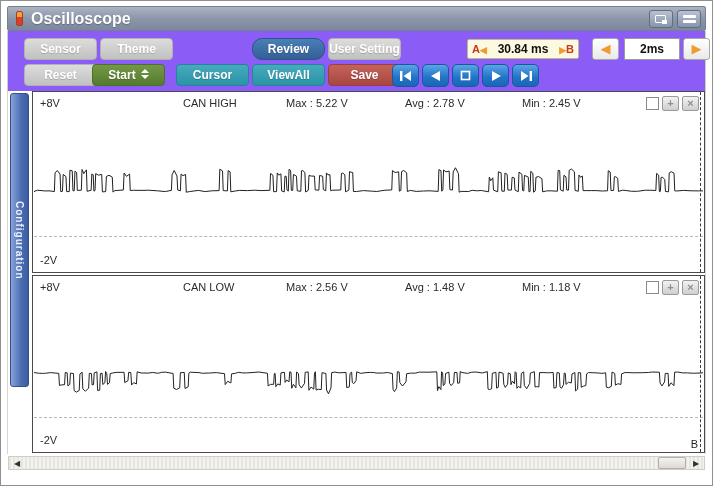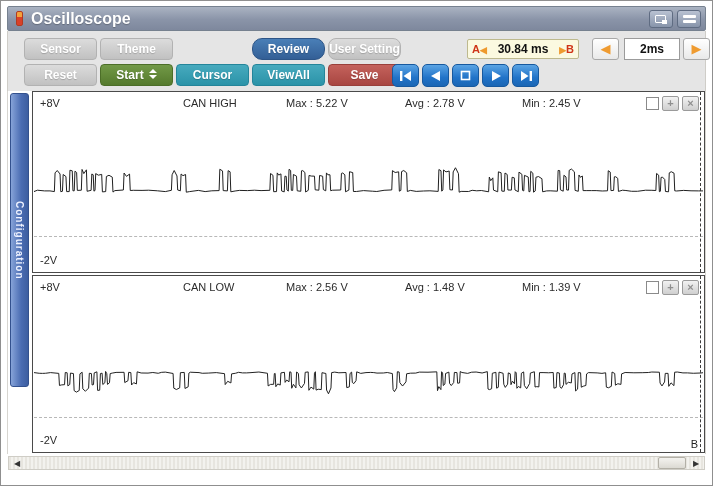--- a/index.html
+++ b/index.html
@@ -28,21 +28,21 @@
     background:linear-gradient(#b9c2d2, #8794aa);
     border:1px solid #5f6c82; position:relative; cursor:pointer;
   }
   .ic-restore { position:absolute; left:5px; top:4px; width:11px; height:8px; border:1px solid #fff; border-radius:1px; }
   .ic-restore::after { content:""; position:absolute; right:-2px; bottom:-2px; width:5px; height:4px; background:#fff; }
   .ic-bars { position:absolute; left:5px; top:4px; width:13px; }
   .ic-bars i { display:block; height:3px; background:#fff; margin-bottom:2px; border-radius:1px; }
   
   .toolbar {
     position:absolute; left:6px; top:30px; right:6px; height:60px;
-    background:#e5e5e5; border-left:1px solid #cfcdc8; border-right:1px solid #cfcdc8;
+    background:#8b5cf6; border-left:1px solid #cfcdc8; border-right:1px solid #cfcdc8;
   }
   .btn {
     position:absolute; width:73px; height:22px; border-radius:4px;
     font-size:12px; font-weight:bold; color:#fff; text-align:center; line-height:21px;
     cursor:pointer; text-shadow:0 1px 1px rgba(0,0,0,.2);
     border:1px solid rgba(0,0,0,.15);
   }
   .btn.gray  { background:linear-gradient(#dcdcdc, #c1c1c1); border-color:#b2b2b2; }
   .btn.teal  { background:linear-gradient(#47aabe, #2b93a8); border-color:#24859a; }
   .btn.blue  { background:linear-gradient(#4a7fb7, #335f96); border-color:#2d5587;border-radius:10px; }
@@ -147,24 +147,24 @@
           </span>
         </div>
     </div>
   </div>
 
   <div class="toolbar">
 
     <div class="btn gray" style="left:16px; top:7px;">Sensor</div>
     <div class="btn gray" style="left:92px; top:7px;">Theme</div>
     <div class="btn blue" style="left:244px; top:7px;">Review</div>
-    <div class="btn gray" style="left:320px; top:7px;border-radius:8px;">User Setting</div>
+    <div class="btn gray" style="left:320px; top:7px;">User Setting</div>
 
     <div class="btn gray" style="left:16px; top:33px;">Reset</div>
-    <div class="btn green" style="left:92px; top:33px;">
+    <div class="btn green" style="left:84px; top:33px;">
       <span>Start</span><span class="spinner"><i class="up"></i><i class="dn"></i></span>
     </div>
     <div class="btn teal" style="left:168px; top:33px;">Cursor</div>
     <div class="btn teal" style="left:244px; top:33px;">ViewAll</div>
     <div class="btn red" style="left:320px; top:33px;">Save</div>
 
     <div class="pb-btn" style="left:384px;">
       <svg width="14" height="10" viewBox="0 0 14 10">
           <rect x="1" y="0" width="2.4" height="10" fill="#fff"></rect>
           <polygon points="12,0 12,10 4.5,5" fill="#fff"></polygon>
@@ -231,21 +231,21 @@
       </div>
 
       <div class="panel p1">
         <svg class="wave" viewBox="0 0 670 180" preserveAspectRatio="none">
             <path d="M0 99.0L0.0 98.9L5.2 99.6L8.4 99.7L11.5 99.6L16.6 98.9L24.8 99.7L25.5 112.2L27.7 111.6L30.6 111.4L31.3 98.8L33.2 99.1L33.9 112.6L35.8 111.2L36.5 99.4L39.5 99.9L40.2 117.5L42.4 119.1L45.3 117.4L46.0 100.2L48.2 98.5L48.9 115.7L51.5 118.2L54.7 114.9L55.4 99.6L57.5 99.9L58.2 111.7L59.6 111.3L60.3 99.2L63.0 98.1L63.7 117.3L65.8 117.1L66.5 99.9L68.2 99.5L68.9 111.2L71.0 109.3L71.7 97.7L72.9 100.0L73.6 111.1L75.6 109.4L76.3 99.9L78.4 99.4L82.2 98.7L90.2 98.6L90.9 109.2L94.1 107.3L94.8 98.6L97.0 98.9L97.7 111.7L99.8 109.3L102.6 110.6L103.3 98.1L107.3 99.3L114.2 99.4L119.0 98.8L124.4 99.6L127.9 98.6L131.6 98.4L139.3 99.8L140.0 115.0L142.6 116.4L145.9 114.7L146.6 99.0L150.5 98.7L151.2 115.3L154.4 113.6L155.1 99.5L156.5 98.5L165.3 98.9L168.5 99.6L174.5 99.4L182.6 98.9L190.8 100.0L191.5 111.3L194.0 107.9L197.2 109.6L197.9 100.2L201.8 99.6L204.9 98.6L208.8 99.2L212.7 99.2L216.3 99.0L225.2 98.3L233.8 99.6L234.5 112.7L236.9 111.1L240.0 111.0L240.7 100.0L241.5 99.7L242.2 113.5L244.1 110.6L246.6 111.8L247.3 99.2L250.8 98.6L251.5 109.0L253.1 106.6L255.4 108.4L256.1 98.1L257.4 98.5L258.1 115.1L259.8 111.0L262.3 114.7L263.0 98.3L264.8 99.8L265.5 111.5L267.8 114.8L270.9 110.1L271.6 98.6L274.6 98.2L275.3 117.2L277.4 113.9L280.2 116.0L280.9 99.5L281.8 98.0L282.5 117.0L284.7 116.1L287.7 116.5L288.4 99.0L292.3 99.8L293.0 116.9L294.9 120.8L297.4 114.8L298.1 98.9L301.2 98.4L305.3 99.1L312.5 98.8L313.2 114.4L315.8 113.7L316.5 99.8L318.1 98.4L318.8 109.1L320.3 110.3L322.5 107.2L323.2 98.1L327.2 99.7L332.5 98.9L337.2 98.7L340.3 98.9L343.5 99.4L349.9 99.3L353.8 98.8L358.9 99.9L359.6 116.4L361.0 118.6L363.2 114.7L363.9 98.0L365.7 98.3L366.4 109.3L369.1 112.8L372.5 108.5L373.2 100.1L377.1 99.5L382.3 99.4L385.9 98.4L394.6 98.5L403.4 98.1L404.1 117.6L405.4 113.4L407.5 116.5L408.2 98.0L409.2 99.4L409.9 112.3L411.5 110.8L412.2 99.8L415.5 98.4L416.2 110.1L417.9 112.3L420.3 109.2L421.0 98.7L423.6 98.9L424.3 109.9L426.2 109.6L426.9 97.8L428.6 98.8L434.3 99.7L438.3 98.5L442.8 98.3L448.8 99.3L454.0 97.9L454.7 115.9L456.1 116.5L458.3 115.6L459.0 99.6L462.6 98.6L463.3 115.0L465.0 114.1L465.7 98.4L469.8 99.6L470.5 111.0L472.0 114.2L474.3 110.9L475.0 99.2L477.0 100.1L477.7 111.4L479.1 107.7L481.2 110.4L481.9 98.0L482.9 99.1L483.6 115.1L485.1 113.3L487.4 114.7L488.1 99.6L490.4 98.2L491.1 112.2L493.4 115.6L496.4 110.1L497.1 99.4L501.1 98.0L501.8 113.8L503.4 113.4L505.6 113.7L506.3 98.9L509.8 98.9L515.4 99.1L520.0 98.8L520.7 115.0L523.0 114.3L523.7 98.9L526.1 99.3L526.8 113.6L528.2 115.2L530.3 111.5L531.0 99.4L532.1 99.7L532.8 111.1L535.1 108.9L538.1 109.6L538.8 100.3L541.7 98.9L542.4 117.9L544.4 116.0L545.1 98.9L547.4 99.1L548.1 114.0L550.1 113.0L552.7 112.2L553.4 100.3L555.3 98.9L564.0 99.2L568.8 99.7L572.5 99.1L573.2 113.9L575.3 114.6L578.2 113.1L578.9 98.3L581.6 99.8L582.3 111.9L584.7 110.4L587.8 111.1L588.5 100.2L592.0 98.8L600.8 99.1L609.1 99.0L615.2 98.8L618.7 98.3L626.3 98.5L627.0 109.7L628.9 112.7L631.5 108.6L632.2 99.7L635.0 99.7L635.7 113.1L638.0 109.5L640.9 112.4L641.6 98.5L644.3 98.3L649.9 99.2L654.4 99.2L660.3 99.6L668.0 99.3L670 99.0"></path>
           </svg>
         <span class="hdr-label lbl-range">+8V</span>
         <span class="hdr-label lbl-name">CAN LOW</span>
         <span class="hdr-label lbl-max">Max : 2.56 V</span>
         <span class="hdr-label lbl-avg">Avg : 1.48 V</span>
-        <span class="hdr-label lbl-min">Min : 1.39 V</span>
+        <span class="hdr-label lbl-min">Min : 1.18 V</span>
         <div class="panel-ctrls">
           <div class="chk"></div>
           <div class="sq-btn">+</div>
           <div class="sq-btn">×</div>
         </div>
         <div class="gridline"></div>
         <div class="cursor-b"></div>
         <span class="lbl-bottom">-2V</span>
         <span class="cursor-b-label">B</span>
       </div>

